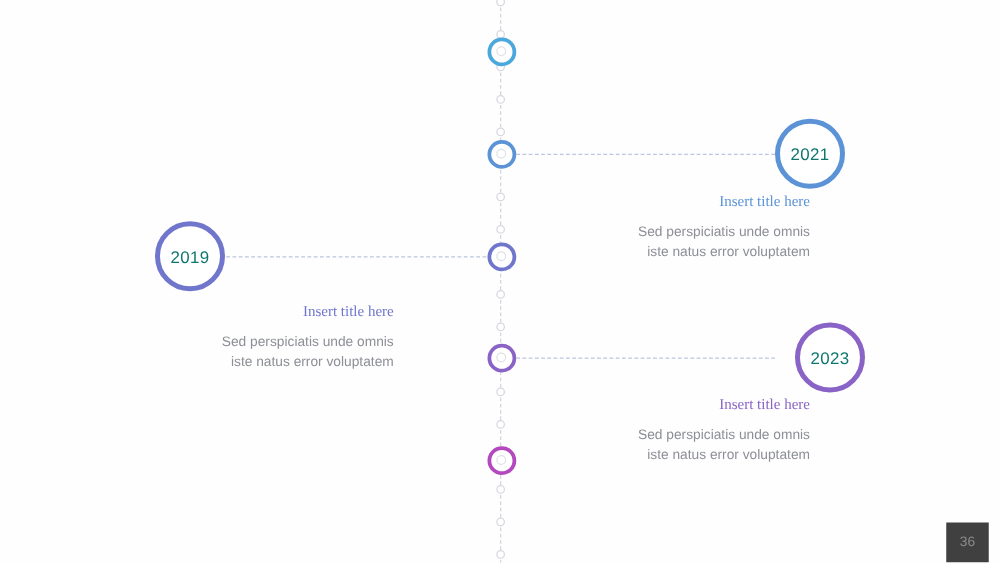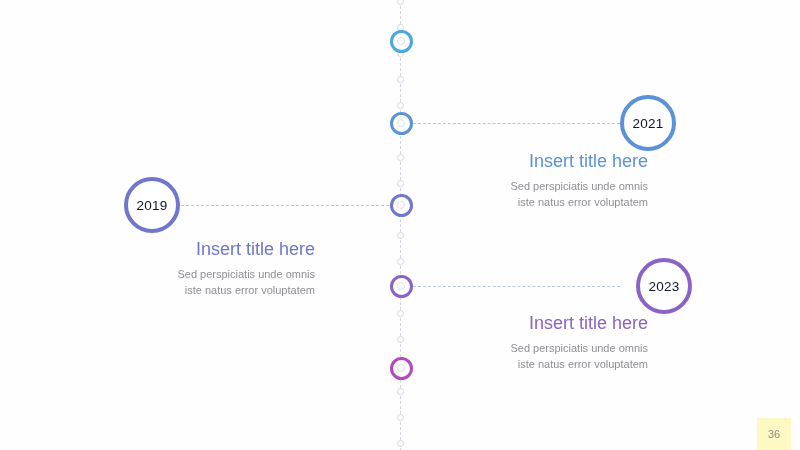--- a/index.html
+++ b/index.html
@@ -91,53 +91,53 @@
     border-radius: 50%;
     border: 4px solid #000;
     background: #ffffff;
     display: flex;
     align-items: center;
     justify-content: center;
   }
   .year-bubble .year-label {
     font-size: 13.5px;
     letter-spacing: 0.3px;
-    color: #0f172a;
+    color: #0f766e;
     font-family: "Liberation Sans", sans-serif;
   }
 
   
   .text-block {
     position: absolute;
     width: 230px;
   }
   .text-block .tb-title {
-    font-size: 18px;
+    font-size: 12px;
     line-height: 18px;
     margin: 0 0 9px 0;
     font-weight: normal;
-    font-family: Liberation Sans, sans-serif;
+    font-family: Liberation Serif, serif;
   }
   .text-block .tb-body {
     font-size: 11px;
     line-height: 15.5px;
     color: #8d8f96;
     font-family: "Liberation Sans", sans-serif;
   }
   .text-block .tb-line { display: block; }
   .align-right { text-align: right; }
 
   
   #page-badge {
     position: absolute;
     left: 757px;
     top: 418px;
     width: 34px;
     height: 32px;
-    background: #fef9c3;
+    background: #404040;
     display: flex;
     align-items: center;
     justify-content: center;
     text-align: center;
   }
   #page-badge .page-num {
     font-size: 11px;
     color: #8b8b8b;
     font-family: "Liberation Sans", sans-serif;
   }

